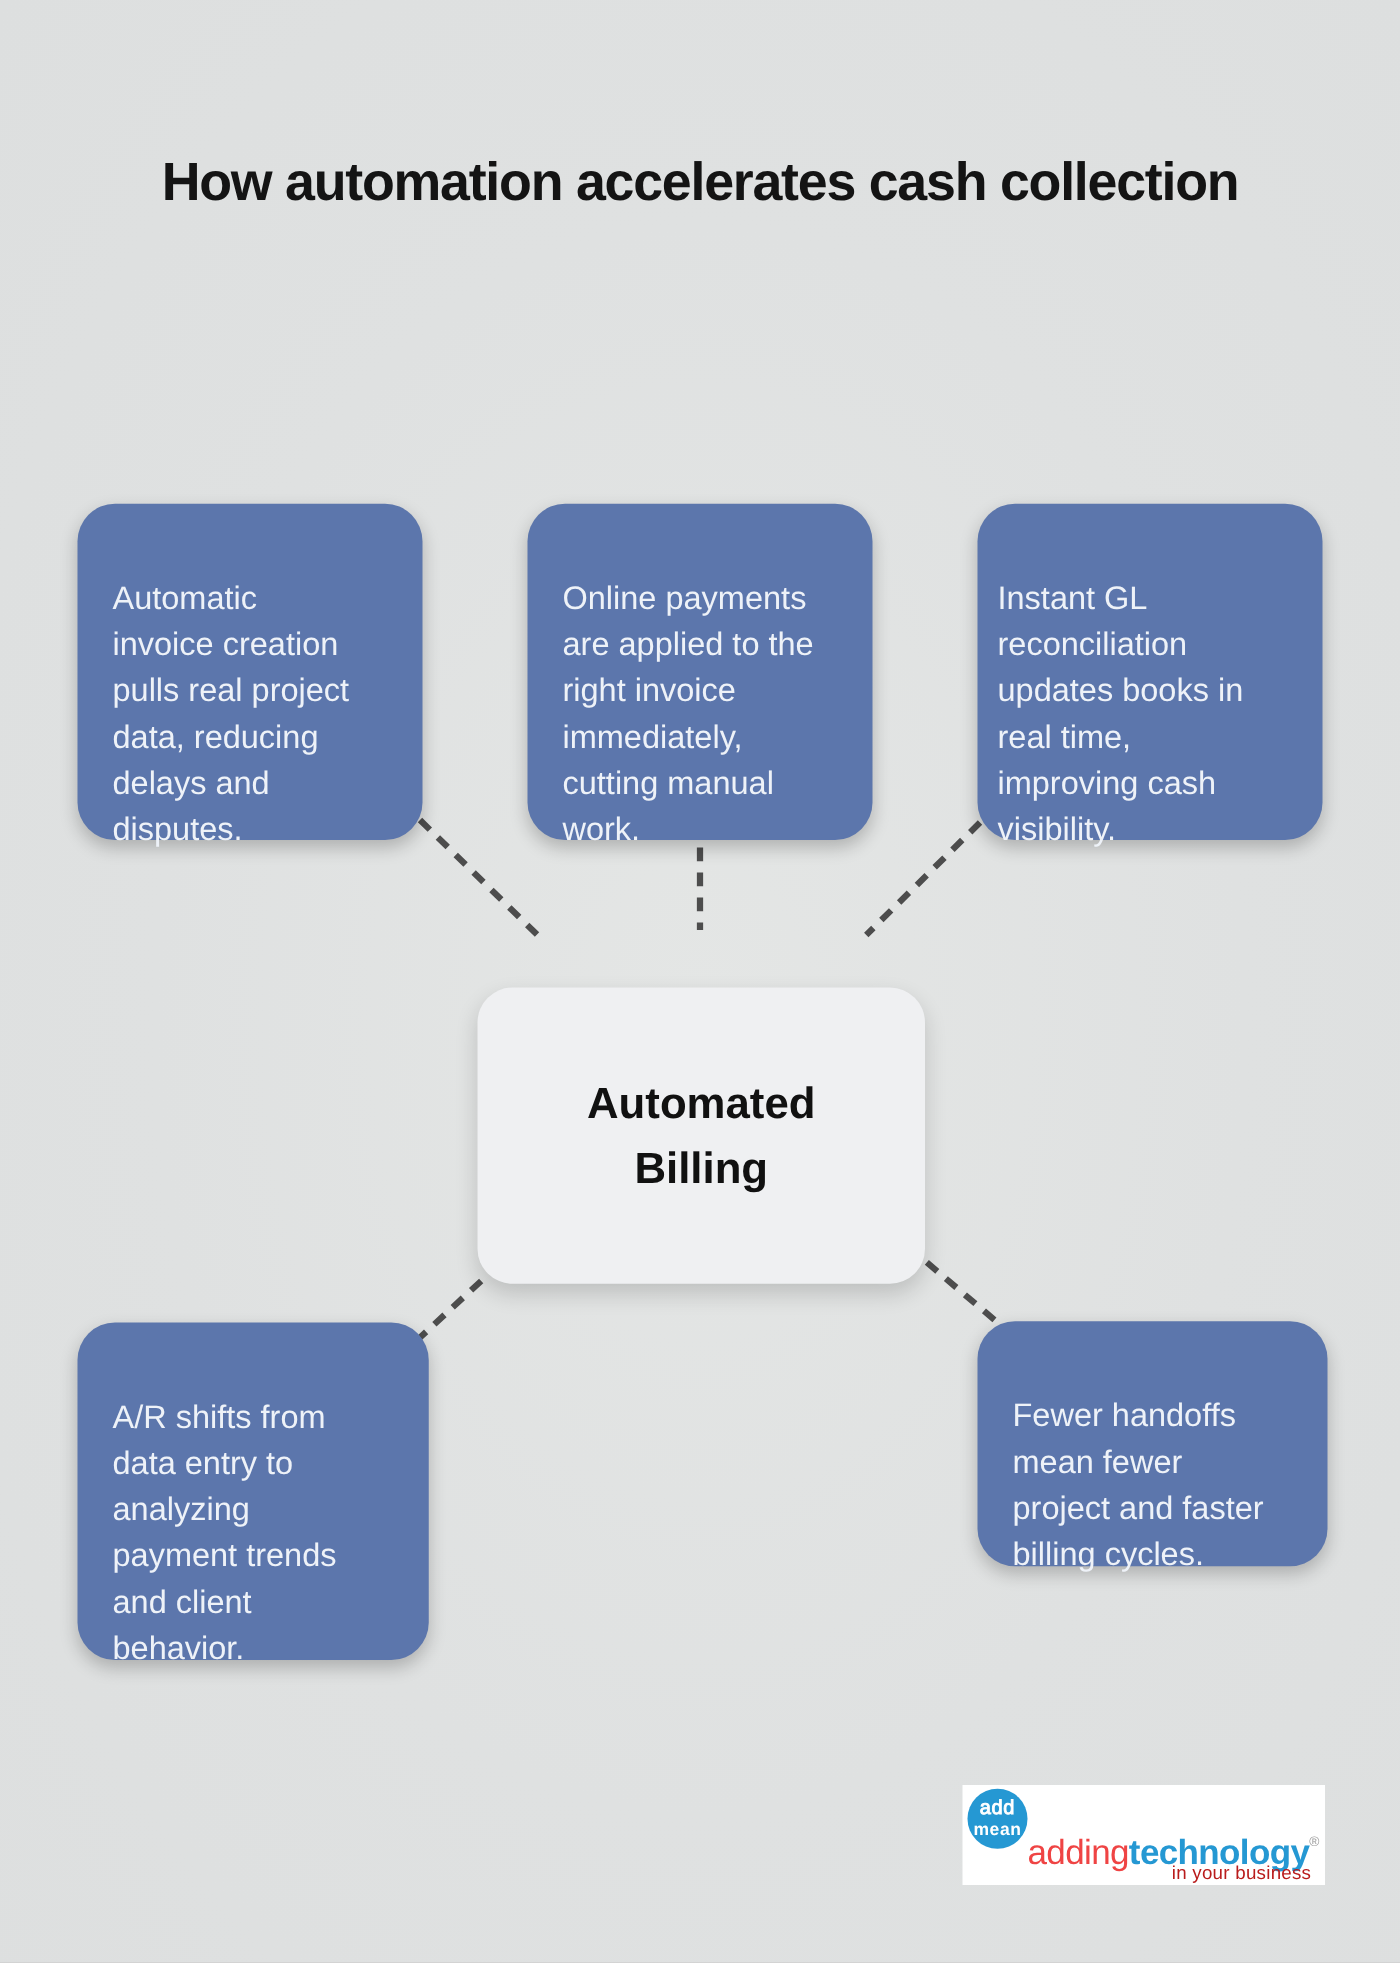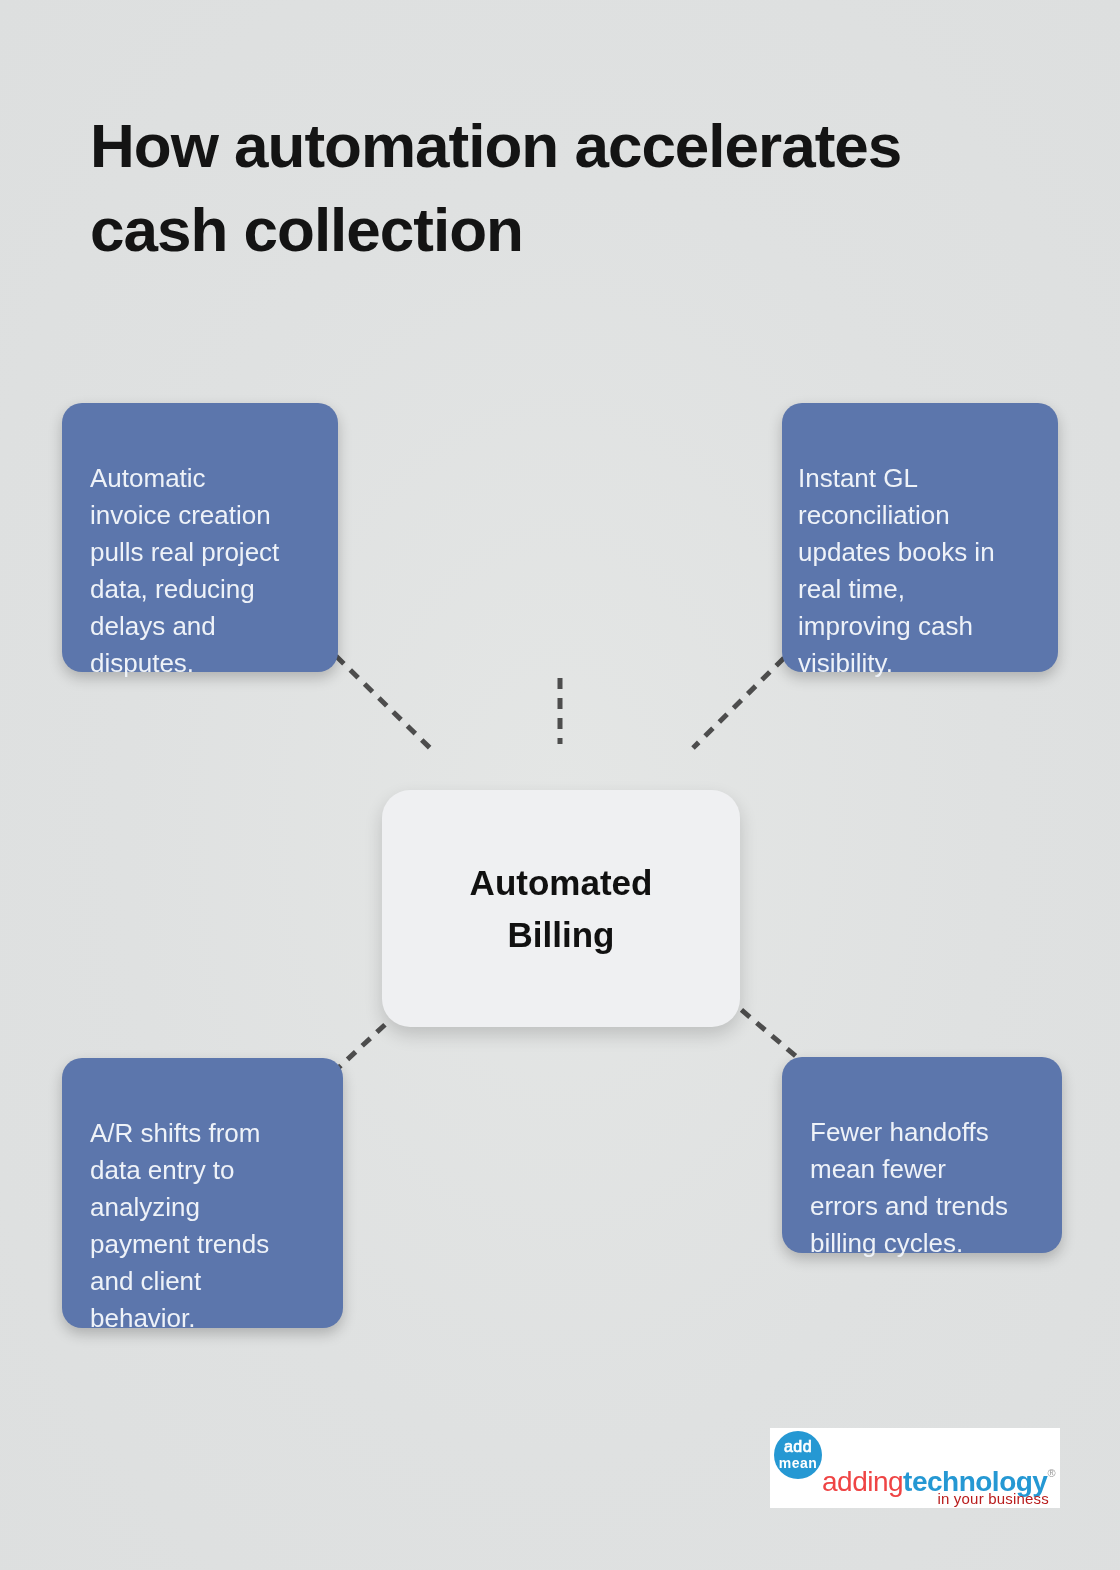--- a/index.html
+++ b/index.html
@@ -14,21 +14,22 @@
     background: radial-gradient(ellipse at 50% 52%, #e4e6e5 0%, #dfe1e1 55%, #dddfdf 100%);
     overflow: hidden;
   }
 
   .title {
     position: absolute;
     top: 104px;
     left: 50%;
     transform: translateX(-50%);
     width: 940px;
-    font-size: 62px;
+    text-align: center;
+    font-size: 43px;
     font-weight: 700;
     letter-spacing: -1px;
     line-height: 84px;
     color: #141414;
   }
 
   .connectors {
     position: absolute;
     left: 0; top: 0;
     width: 1120px; height: 1570px;
@@ -36,21 +37,21 @@
   }
   .connectors line {
     stroke: #4d4d4d;
     stroke-width: 5;
     stroke-dasharray: 11 9;
   }
 
   .callout {
     position: absolute;
     background: #5c76ac;
-    border-radius: 20px;
+    border-radius: 30px;
     box-shadow: 0 6px 14px rgba(0,0,0,0.22);
     color: #eef2f8;
     font-size: 26px;
     line-height: 37px;
     padding: 20px 18px 0 28px;
     white-space: pre-line;
   }
   .box-tl { left: 62px;  top: 403px;  width: 276px; height: 269px; }
   .box-tc { left: 422px; top: 403px;  width: 276px; height: 269px; }
   .box-tr { left: 782px; top: 403px;  width: 276px; height: 269px; padding-left: 16px; }
@@ -138,20 +139,28 @@
 
   <div class="callout box-tl">
     <span>Automatic
 invoice creation
 pulls real project
 data, reducing
 delays and
 disputes.</span>
   </div>
 
+  <div class="callout box-tc">
+    <span>Online payments
+are applied to the
+right invoice
+immediately,
+cutting manual
+work.</span>
+  </div>
 
   <div class="callout box-tr">
     <span>Instant GL
 reconciliation
 updates books in
 real time,
 improving cash
 visibility.</span>
   </div>
 
@@ -160,21 +169,21 @@
 data entry to
 analyzing
 payment trends
 and client
 behavior.</span>
   </div>
 
   <div class="callout box-br">
     <span>Fewer handoffs
 mean fewer
-errors and trends
+project and faster
 billing cycles.</span>
   </div>
 
   <div class="center-node">
     <span>Automated
 Billing</span>
   </div>
 
   <div class="logo">
     <div class="logo-badge">

